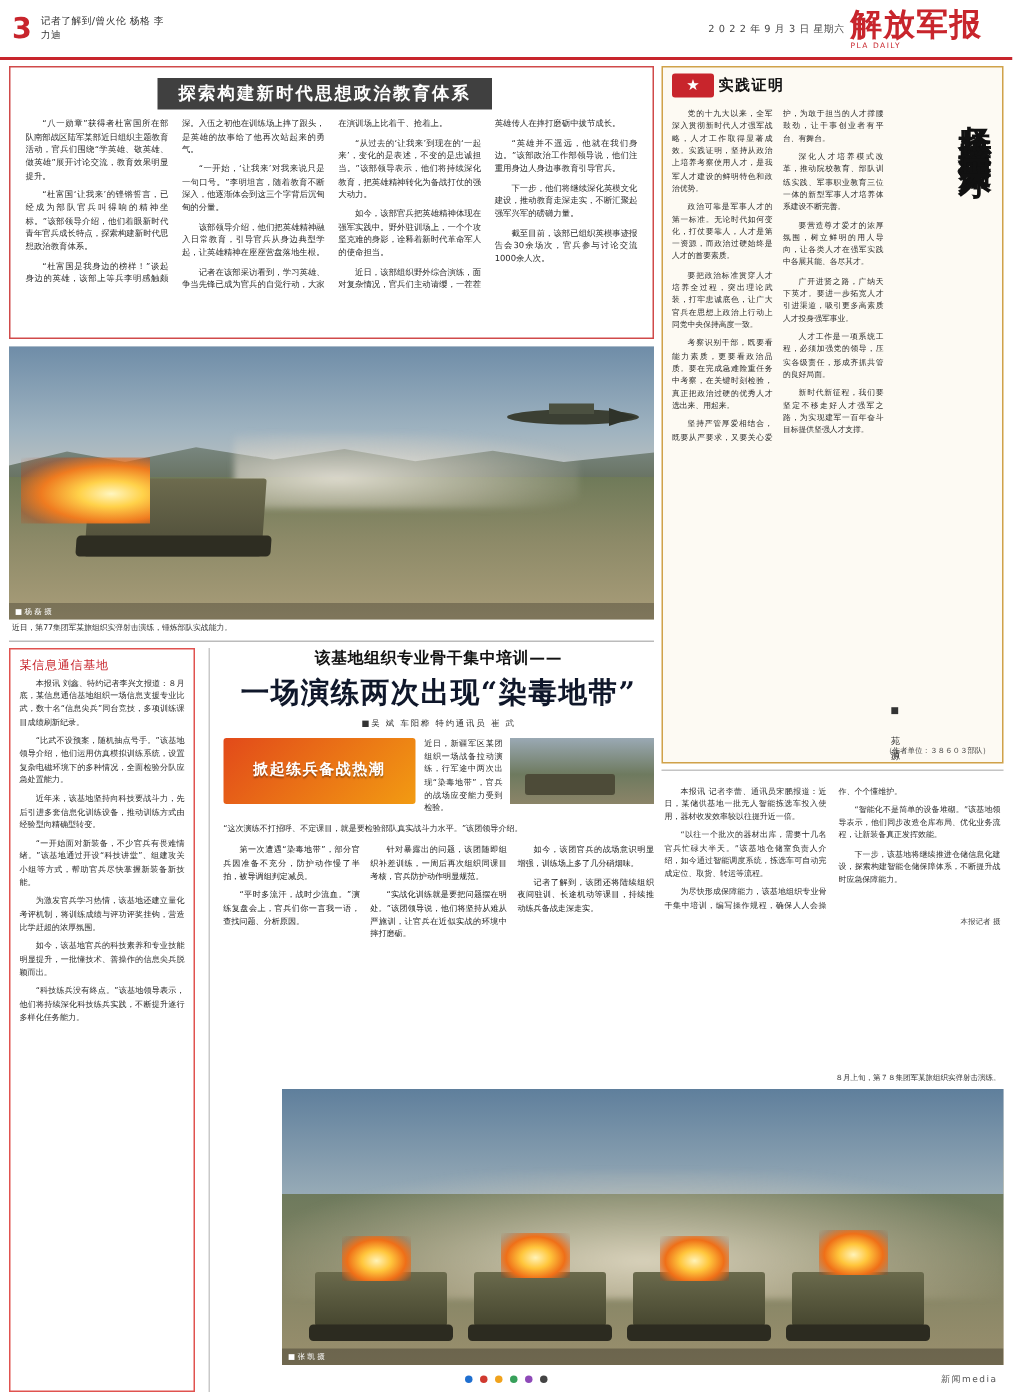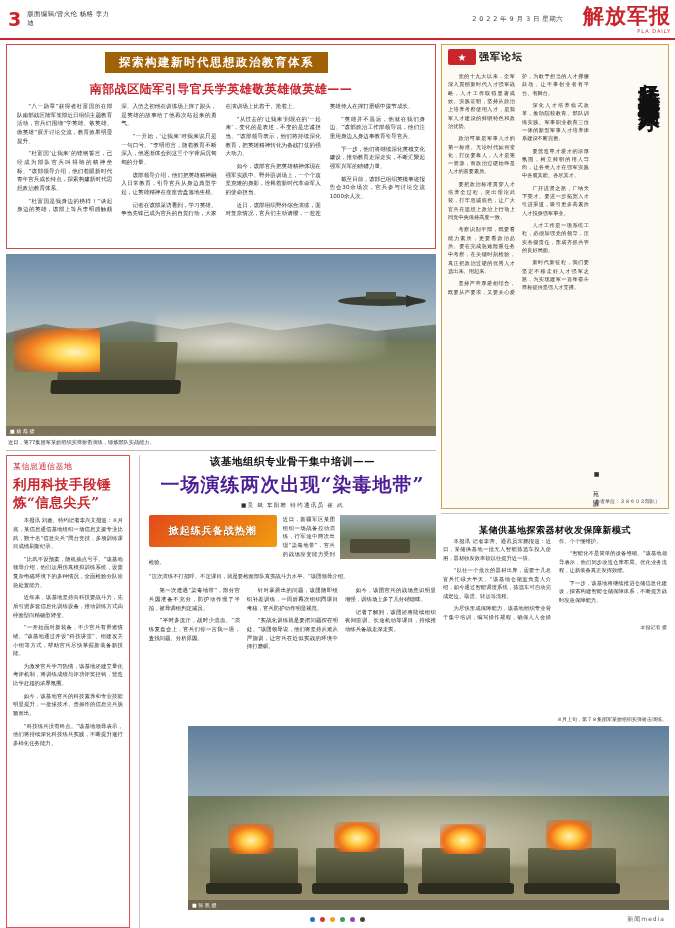--- a/index.html
+++ b/index.html
@@ -55,21 +55,20 @@
   }
   .logo-box {
     position: absolute;
     right: 4px;
     top: 2px;
     width: 104px;
     height: 34px;
     display: flex;
     flex-direction: column;
     justify-content: center;
-    align-items: flex-end;
   }
   .logo-text {
     font-family: "DejaVu Serif", "Liberation Serif", serif;
     font-size: 21px;
     font-weight: bold;
     color: #c8252c;
     letter-spacing: 1px;
     line-height: 1;
   }
   .logo-sub {
@@ -89,21 +88,21 @@
   .col-left { width: 430px; display: flex; flex-direction: column; }
   .col-right { width: 228px; display: flex; flex-direction: column; }
 
   
   .lead-box {
     border: 1.2px solid #d04a4a;
     padding: 6px 10px 8px 10px;
     position: relative;
   }
   .banner {
-    background: #a16207;
+    background: #404040;
     color: #fff;
     font-size: 11.5px;
     font-weight: bold;
     letter-spacing: 1.5px;
     padding: 3px 14px;
     display: inline-block;
     margin: -14px 0 6px 88px;
     position: relative;
   }
   .lead-shoulder {
@@ -217,27 +216,27 @@
   .sb-body p { margin: 0 0 4px 0; text-indent: 2em; }
 
   .mid-col { flex: 1; }
   .mid-shoulder {
     text-align:center; font-size: 10.5px; font-weight: bold; color:#111;
     letter-spacing: 0.5px; margin-bottom: 3px;
   }
   .mid-head {
     text-align:center;
     font-family:"DejaVu Serif","Liberation Serif",serif;
-    font-size: 19px; font-weight: bold; letter-spacing: 1px; color:#4c1d95;
+    font-size: 19px; font-weight: bold; letter-spacing: 1px; color:#0f172a;
     margin-bottom: 4px;
   }
   .mid-byline { text-align:center; font-size:5.6px; color:#333; letter-spacing:1.2px; margin-bottom: 4px;}
   .mid-flow { font-size: 5.4px; line-height:1.6; text-align: justify; color:#2b2b2b; }
   .promo-banner {
-    width: 128px; height: 32px; float: left; margin: 0 6px 3px 0;
+    width: 128px; height: 44px; float: left; margin: 0 6px 3px 0;
     background: linear-gradient(135deg,#e24a1a,#f29b12);
     border-radius: 2px; position: relative; overflow:hidden;
     display:flex; align-items:center; justify-content:center;
   }
   .promo-banner span {
     color:#fff; font-size:10px; font-weight:bold; letter-spacing:1px;
     text-shadow: 0 1px 1px rgba(0,0,0,0.35);
   }
   .mini-photo {
     width: 96px; height: 44px; float:right; margin: 0 0 3px 5px;
@@ -345,35 +344,34 @@
   .footer-right { position:absolute; right: 10px; font-size:6px; color:#555; letter-spacing:1px;}
 
   .rule-v { width: 0.8px; background:#c9c9c9; align-self: stretch; margin: 0 3px;}
   .hr-thin { height:0.8px; background:#c4c4c4; margin: 4px 0; }
 </style>
 </head>
 <body>
 
 <div class="masthead">
   <div class="page-num">3</div>
-  <div class="editor-credits">版面编辑/曾火伦  杨格  李力迪</div>
+  <div class="editor-credits">记者了解到/曾火伦  杨格  李力迪</div>
   <div class="masthead-date">2 0 2 2 年 9 月 3 日  星期六</div>
   <div class="logo-box">
     <div class="logo-text">解放军报</div>
     <div class="logo-sub">PLA DAILY</div>
   </div>
 </div>
 
 <div class="page">
 
   <div class="col-left">
 
     <div class="lead-box">
       <div class="banner">探索构建新时代思想政治教育体系</div>
-      <div class="lead-shoulder">南部战区陆军引导官兵学英雄敬英雄做英雄——</div>
       <div class="cols4">
         <p>“八一勋章”获得者杜富国所在部队南部战区陆军某部近日组织主题教育活动，官兵们围绕“学英雄、敬英雄、做英雄”展开讨论交流，教育效果明显提升。</p>
         <p>“杜富国‘让我来’的铿锵誓言，已经成为部队官兵叫得响的精神坐标。”该部领导介绍，他们着眼新时代青年官兵成长特点，探索构建新时代思想政治教育体系。</p>
         <p>“杜富国是我身边的榜样！”谈起身边的英雄，该部上等兵李明感触颇深。入伍之初他在训练场上摔了跟头，是英雄的故事给了他再次站起来的勇气。</p>
         <p>“一开始，‘让我来’对我来说只是一句口号。”李明坦言，随着教育不断深入，他逐渐体会到这三个字背后沉甸甸的分量。</p>
         <p>该部领导介绍，他们把英雄精神融入日常教育，引导官兵从身边典型学起，让英雄精神在座座营盘落地生根。</p>
         <p>记者在该部采访看到，学习英雄、争当先锋已成为官兵的自觉行动，大家在演训场上比着干、抢着上。</p>
         <p>“从过去的‘让我来’到现在的‘一起来’，变化的是表述，不变的是忠诚担当。”该部领导表示，他们将持续深化教育，把英雄精神转化为备战打仗的强大动力。</p>
         <p>如今，该部官兵把英雄精神体现在强军实践中。野外驻训场上，一个个攻坚克难的身影，诠释着新时代革命军人的使命担当。</p>
         <p>近日，该部组织野外综合演练，面对复杂情况，官兵们主动请缨，一茬茬英雄传人在摔打磨砺中拔节成长。</p>
@@ -396,21 +394,20 @@
         <polygon points="88,13 70,7 70,19" fill="#2f332a"></polygon>
       </svg>
       <div class="p1-cap">■ 杨 磊 摄</div>
     </div>
     <div class="photo1-caption">近日，第77集团军某旅组织实弹射击演练，锤炼部队实战能力。</div>
 
     <div class="lower">
 
       <div class="sidebar-red">
         <div class="sb-kicker">某信息通信基地</div>
-        <div class="sb-head">利用科技手段锤炼“信息尖兵”</div>
         <div class="sb-body">
           <p>本报讯 刘鑫、特约记者李兴文报道：８月底，某信息通信基地组织一场信息支援专业比武，数十名“信息尖兵”同台竞技，多项训练课目成绩刷新纪录。</p>
           <p>“比武不设预案，随机抽点号手。”该基地领导介绍，他们运用仿真模拟训练系统，设置复杂电磁环境下的多种情况，全面检验分队应急处置能力。</p>
           <p>近年来，该基地坚持向科技要战斗力，先后引进多套信息化训练设备，推动训练方式由经验型向精确型转变。</p>
           <p>“一开始面对新装备，不少官兵有畏难情绪。”该基地通过开设“科技讲堂”、组建攻关小组等方式，帮助官兵尽快掌握新装备新技能。</p>
           <p>为激发官兵学习热情，该基地还建立量化考评机制，将训练成绩与评功评奖挂钩，营造比学赶超的浓厚氛围。</p>
           <p>如今，该基地官兵的科技素养和专业技能明显提升，一批懂技术、善操作的信息尖兵脱颖而出。</p>
           <p>“科技练兵没有终点。”该基地领导表示，他们将持续深化科技练兵实践，不断提升遂行多样化任务能力。</p>
         </div>
       </div>
@@ -439,21 +436,21 @@
         </div>
       </div>
     </div>
   </div>
 
   <div class="col-right">
 
     <div class="forum-box">
       <div class="forum-tag">
         <div class="forum-star">★</div>
-        <div class="forum-tag-text">强军论坛</div>
+        <div class="forum-tag-text">实践证明</div>
       </div>
       <div class="forum-body">
         <p>党的十九大以来，全军深入贯彻新时代人才强军战略，人才工作取得显著成效。实践证明，坚持从政治上培养考察使用人才，是我军人才建设的鲜明特色和政治优势。</p>
         <p>政治可靠是军事人才的第一标准。无论时代如何变化，打仗要靠人，人才是第一资源，而政治过硬始终是人才的首要素质。</p>
         <p>要把政治标准贯穿人才培养全过程，突出理论武装，打牢忠诚底色，让广大官兵在思想上政治上行动上同党中央保持高度一致。</p>
         <p>考察识别干部，既要看能力素质，更要看政治品质。要在完成急难险重任务中考察，在关键时刻检验，真正把政治过硬的优秀人才选出来、用起来。</p>
         <p>坚持严管厚爱相结合，既要从严要求，又要关心爱护，为敢于担当的人才撑腰鼓劲，让干事创业者有平台、有舞台。</p>
         <p>深化人才培养模式改革，推动院校教育、部队训练实践、军事职业教育三位一体的新型军事人才培养体系建设不断完善。</p>
         <p>要营造尊才爱才的浓厚氛围，树立鲜明的用人导向，让各类人才在强军实践中各展其能、各尽其才。</p>
         <p>广开进贤之路，广纳天下英才。要进一步拓宽人才引进渠道，吸引更多高素质人才投身强军事业。</p>
@@ -461,21 +458,20 @@
         <p>新时代新征程，我们要坚定不移走好人才强军之路，为实现建军一百年奋斗目标提供坚强人才支撑。</p>
       </div>
       <div class="forum-author">■ 苑 清源</div>
       <div class="forum-title">坚持从政治上培养考察使用人才</div>
       <div class="forum-sign">（作者单位：３８６０３部队）</div>
     </div>
 
     <div class="hr-thin"></div>
 
     <div class="right-art">
-      <div class="ra-shoulder">某储供基地探索器材收发保障新模式</div>
       <div class="ra-cols">
         <p>本报讯 记者李蕾、通讯员宋鹏报道：近日，某储供基地一批无人智能拣选车投入使用，器材收发效率较以往提升近一倍。</p>
         <p>“以往一个批次的器材出库，需要十几名官兵忙碌大半天。”该基地仓储室负责人介绍，如今通过智能调度系统，拣选车可自动完成定位、取货、转运等流程。</p>
         <p>为尽快形成保障能力，该基地组织专业骨干集中培训，编写操作规程，确保人人会操作、个个懂维护。</p>
         <p>“智能化不是简单的设备堆砌。”该基地领导表示，他们同步改造仓库布局、优化业务流程，让新装备真正发挥效能。</p>
         <p>下一步，该基地将继续推进仓储信息化建设，探索构建智能仓储保障体系，不断提升战时应急保障能力。</p>
       </div>
       <div class="ra-sign">本报记者  摄</div>
     </div>
   </div>

